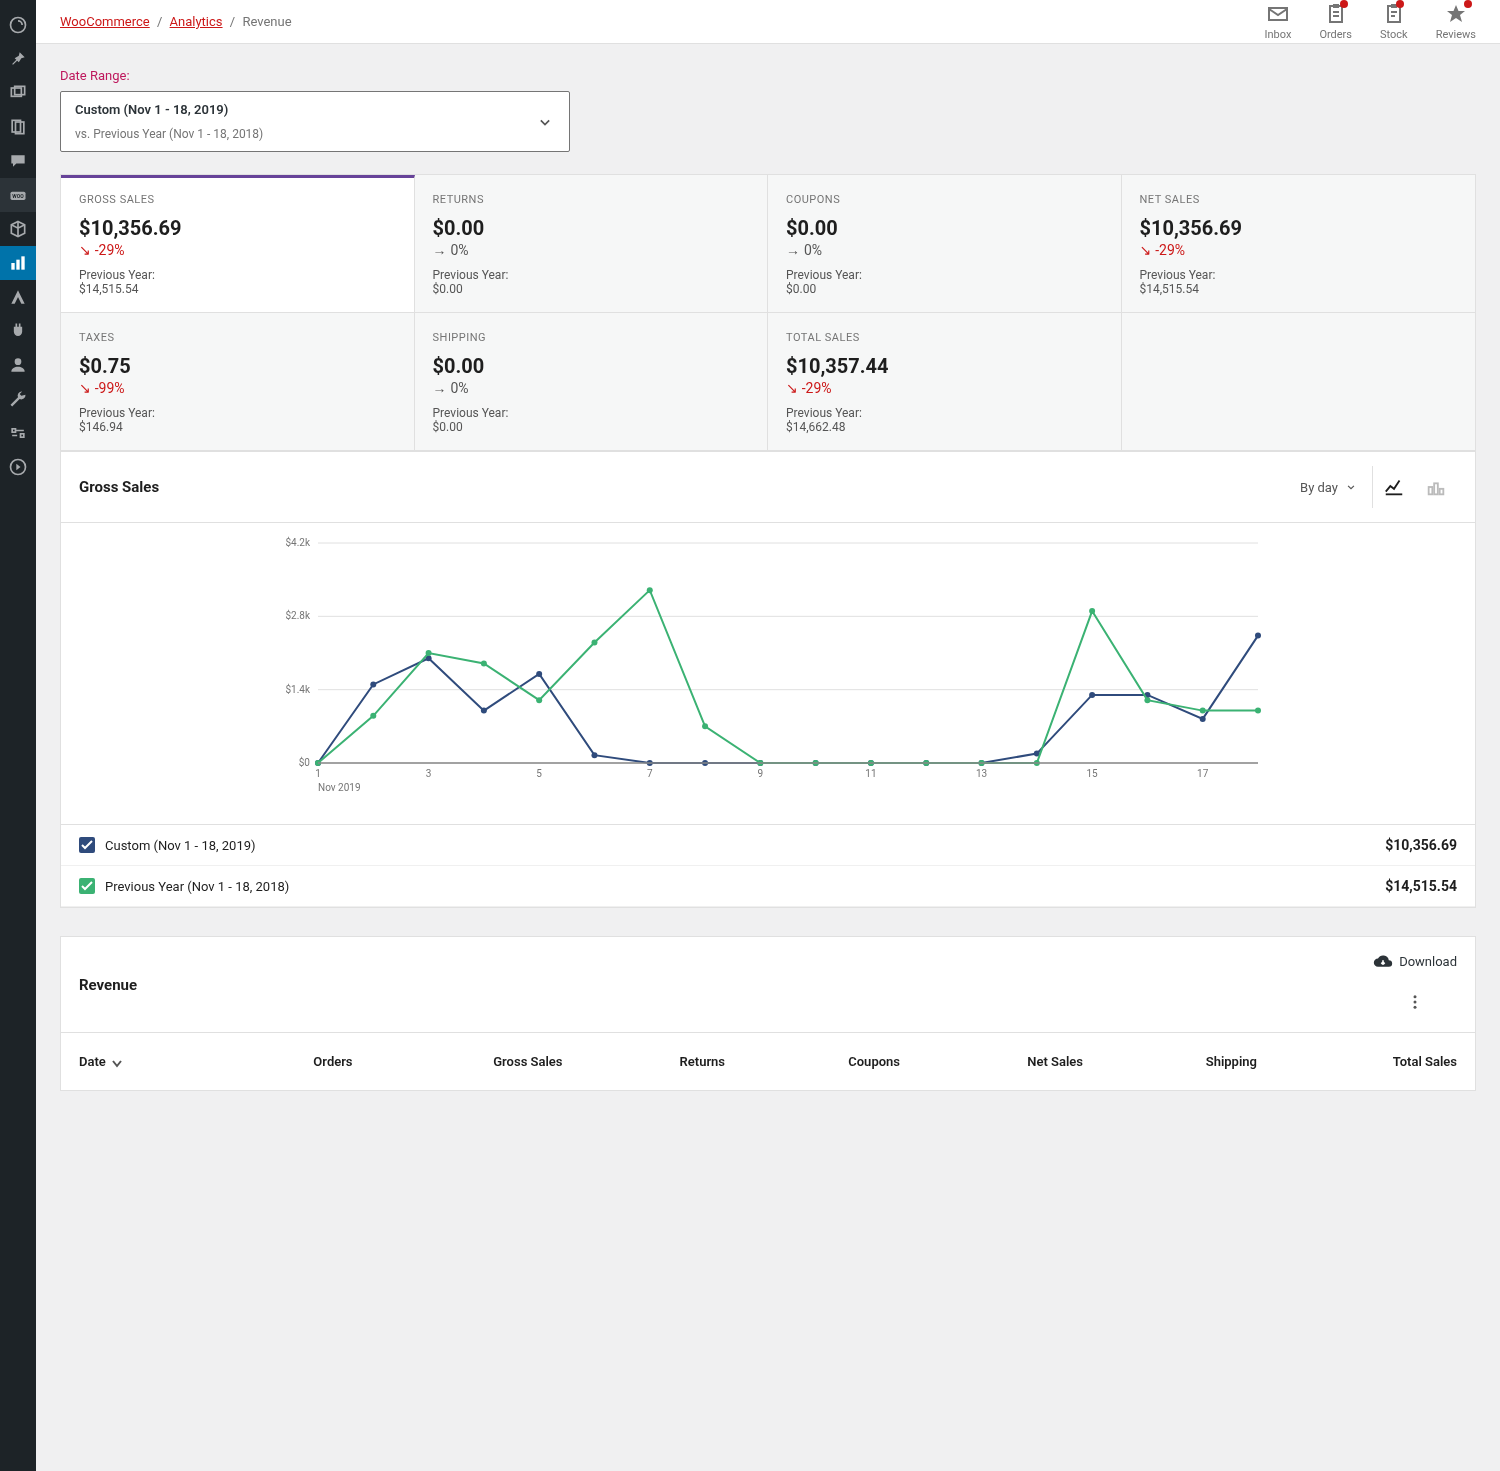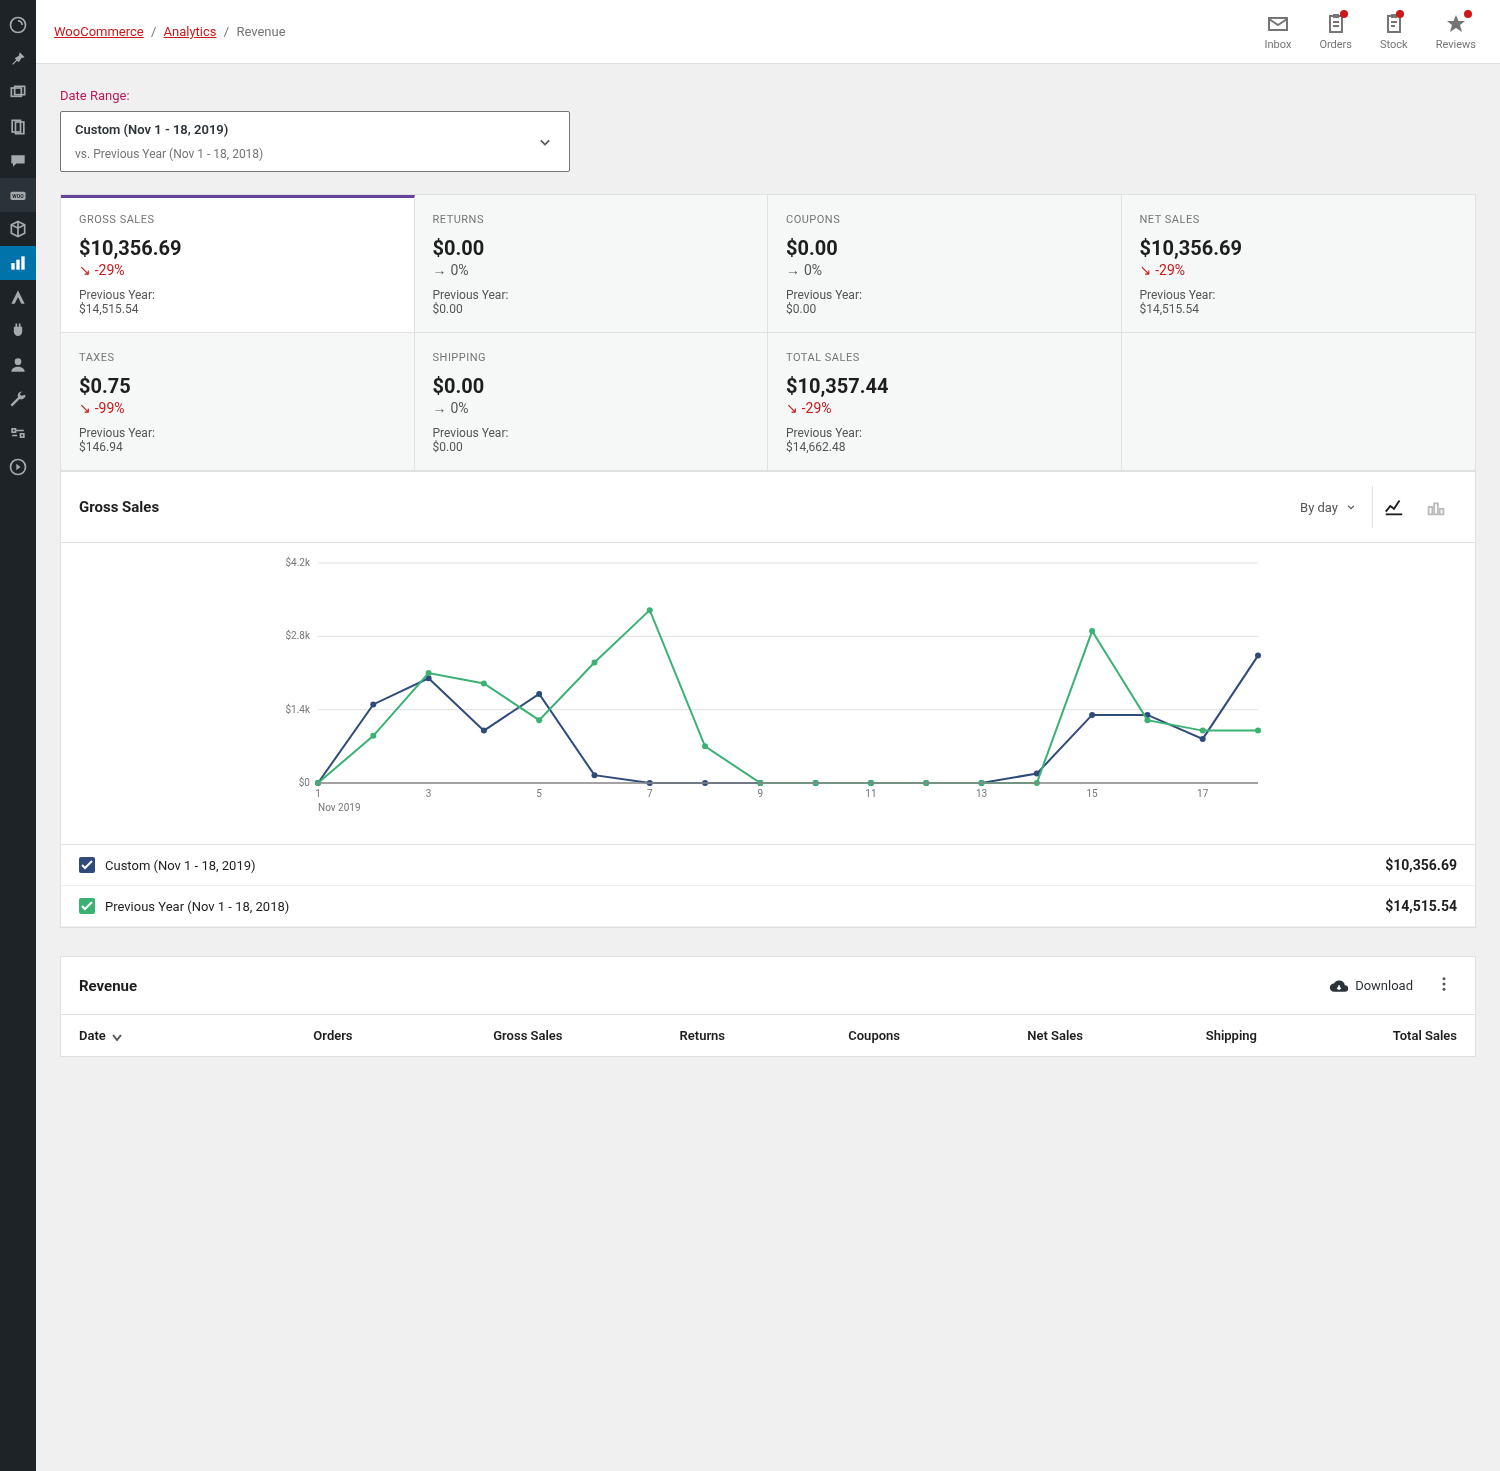--- a/index.html
+++ b/index.html
@@ -4,21 +4,21 @@
 <style>
 * { box-sizing: border-box; margin: 0; padding: 0; }
 body { font-family: -apple-system, BlinkMacSystemFont, "Segoe UI", Roboto, sans-serif; background:#f0f0f1; color:#1e1e1e; font-size:13px; }
 .app { display:flex; min-height:100vh; }
 .sidebar { width:36px; background:#1d2327; display:flex; flex-direction:column; padding-top:8px; }
 .sidebar-item { width:36px; height:34px; display:flex; align-items:center; justify-content:center; color:#a7aaad; cursor:pointer; position:relative; }
 .sidebar-item.active { background:#0073aa; color:#fff; }
 .sidebar-item.active::after { content:""; position:absolute; right:-8px; top:50%; transform:translateY(-50%); border:8px solid transparent; border-left-color:#0073aa; }
 .sidebar-item svg { width:20px; height:20px; }
 .main { flex:1; display:flex; flex-direction:column; }
-.topbar { background:#fff; height:64px; display:flex; align-items:center; justify-content:space-between; padding:0 24px 0 18px; border-bottom:1px solid #e0e0e0; }
+.topbar { background:#fff; height:44px; display:flex; align-items:center; justify-content:space-between; padding:0 24px 0 24px; border-bottom:1px solid #e0e0e0; }
 .breadcrumb { font-size:13px; }
 .breadcrumb a { color:#cc1818; text-decoration:underline; }
 .breadcrumb .sep { color:#757575; margin:0 4px; }
 .breadcrumb .current { color:#757575; }
 .top-actions { display:flex; gap:28px; }
 .top-action { display:flex; flex-direction:column; align-items:center; gap:2px; cursor:pointer; color:#757575; position:relative; font-size:11px; }
 .top-action svg { width:24px; height:24px; fill:#757575; }
 .top-action .dot { position:absolute; top:-2px; right:4px; width:8px; height:8px; background:#cc1818; border-radius:50%; }
 .content { padding:24px; }
 .date-range-label { color:#be185d; font-size:13px; margin-bottom:8px; }
@@ -53,25 +53,25 @@
 .chart-svg { width:100%; height:270px; }
 .chart-legend { border-top:1px solid #e0e0e0; }
 .legend-row { display:flex; align-items:center; justify-content:space-between; padding:12px 18px; border-bottom:1px solid #f0f0f0; }
 .legend-left { display:flex; align-items:center; gap:10px; }
 .legend-check { width:16px; height:16px; border-radius:2px; display:flex; align-items:center; justify-content:center; }
 .legend-check svg { width:12px; height:10px; }
 .legend-val { font-weight:700; font-size:14px; }
 .table-card { margin-top:28px; background:#fff; border:1px solid #e0e0e0; }
 .table-head { display:flex; justify-content:space-between; align-items:center; padding:14px 18px; }
 .table-title { font-size:15px; font-weight:700; }
-.table-actions { display:flex; align-items:center; gap:18px; }
+.table-actions { display:flex; align-items:center; gap:18px;flex-direction:column; }
 .download-btn { display:flex; align-items:center; gap:6px; cursor:pointer; color:#2c3338; font-size:13px; }
 .ellipsis-btn { cursor:pointer; padding:4px; }
 table.revenue { width:100%; border-collapse:collapse; }
-table.revenue th, table.revenue td { padding:13px 18px; text-align:right; border-top:1px solid #e0e0e0; font-size:13px; }
+table.revenue th, table.revenue td { padding:21px 18px; text-align:right; border-top:1px solid #e0e0e0; font-size:13px; }
 table.revenue th { background:#fff; font-weight:600; color:#1e1e1e; }
 table.revenue th:first-child, table.revenue td:first-child { text-align:left; }
 table.revenue td a { color:#cc1818; text-decoration:underline; }
 table.revenue tbody tr:nth-child(even) { background:#f6f7f7; }
 .sort-icon { width:12px; height:12px; vertical-align:middle; margin-left:2px; }
 </style>
 </head>
 <body>
 
 <div class="app">

